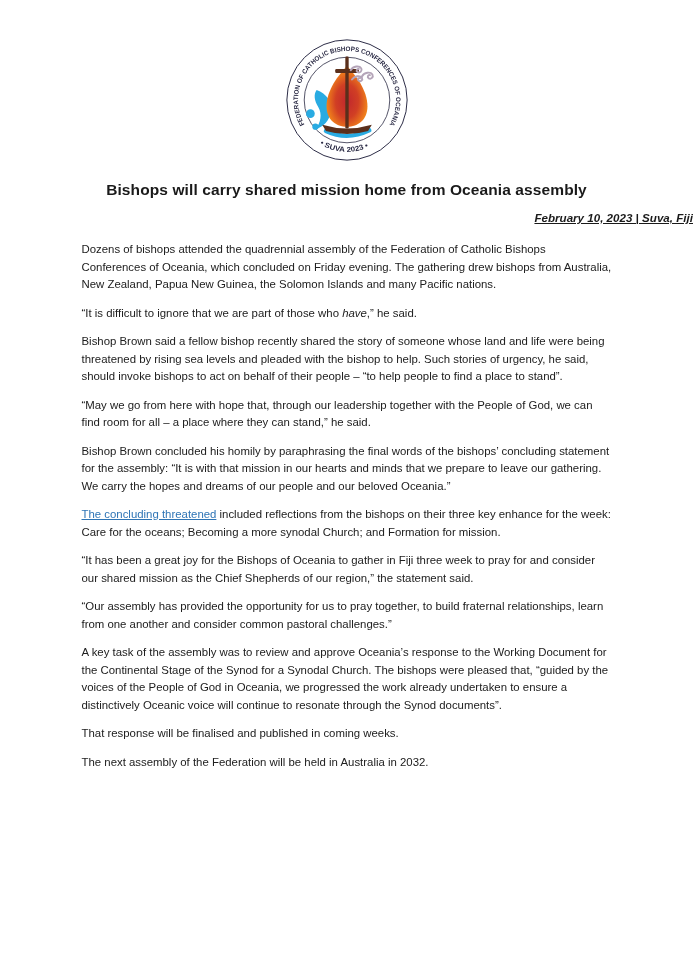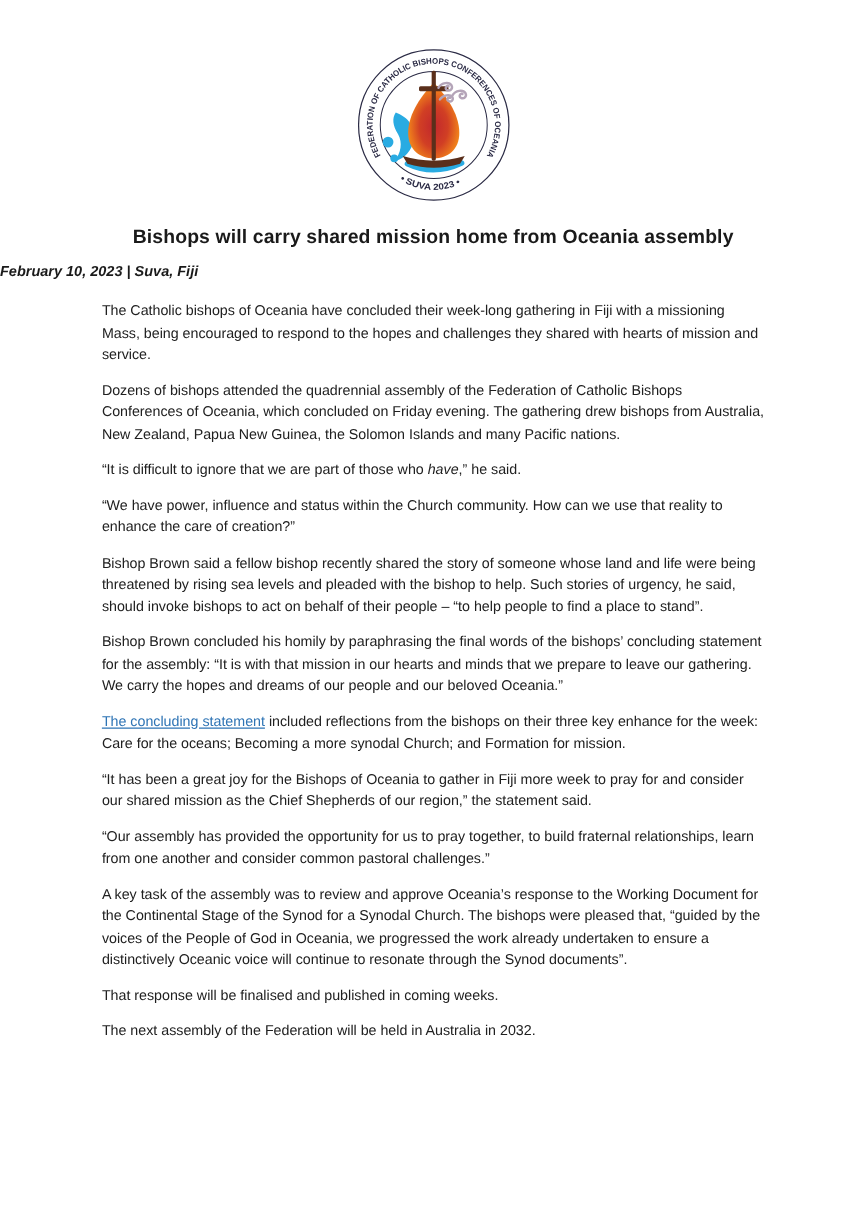--- a/index.html
+++ b/index.html
@@ -29,25 +29,26 @@
     margin: 19px auto 12px;
     width: 560px;
     text-align: center;
     font-size: 15.5px;
     font-weight: 700;
     color: #1a1a1a;
     letter-spacing: 0.1px;
   }
   .dateline {
     margin-top: 9px;
-    text-align: left;
+    text-align: right;
     font-size: 11.6px;
     font-weight: 700;
     font-style: italic;
     color: #1a1a1a;
+    text-decoration: underline;
   }
   .article {
     width: 530px;
     margin: 17px auto 0;
     font-size: 11.4px;
     line-height: 17.5px;
     text-align: left;
     color: #202020;
   }
   .article p { margin: 0 0 11px 0; }
@@ -109,27 +110,26 @@
         <path d="M 108 67 C 112 61 121 60 124 64 C 126 68 122 71 119 69 C 116 67 118 64 121 65"></path>
       </g>
     </svg>
   </div>
 
   <h1 class="article-title">Bishops will carry shared mission home from Oceania assembly</h1>
 
   <div class="dateline">February 10, 2023 | Suva, Fiji</div>
 
   <div class="article">
-    <p>The Catholic bishops of Oceania have concluded their week-long gathering in Fiji with a missioning Mass, being encouraged to respond to the hopes and challenges they shared with hearts of mission and service.</p>
     <p>Dozens of bishops attended the quadrennial assembly of the Federation of Catholic Bishops Conferences of Oceania, which concluded on Friday evening. The gathering drew bishops from Australia, New Zealand, Papua New Guinea, the Solomon Islands and many Pacific nations.</p>
     <p><span>“It is difficult to ignore that we are part of those who </span><span class="em">have</span><span>,” he said.</span></p>
-    <p>“We have power, influence and status within the Church community. How can we use that reality to enhance the care of creation?”</p>
     <p>Bishop Brown said a fellow bishop recently shared the story of someone whose land and life were being threatened by rising sea levels and pleaded with the bishop to help. Such stories of urgency, he said, should invoke bishops to act on behalf of their people – “to help people to find a place to stand”.</p>
+    <p>“May we go from here with hope that, through our leadership together with the People of God, we can find room for all – a place where they can stand,” he said.</p>
     <p>Bishop Brown concluded his homily by paraphrasing the final words of the bishops’ concluding statement for the assembly: “It is with that mission in our hearts and minds that we prepare to leave our gathering. We carry the hopes and dreams of our people and our beloved Oceania.”</p>
-    <p><a class="doc-link" href="#">The concluding statement</a><span> included reflections from the bishops on their three key enhance for the week: Care for the oceans; Becoming a more synodal Church; and Formation for mission.</span></p>
-    <p>“It has been a great joy for the Bishops of Oceania to gather in Fiji more week to pray for and consider our shared mission as the Chief Shepherds of our region,” the statement said.</p>
+    <p><a class="doc-link" href="#">The concluding threatened</a><span> included reflections from the bishops on their three key enhance for the week: Care for the oceans; Becoming a more synodal Church; and Formation for mission.</span></p>
+    <p>“It has been a great joy for the Bishops of Oceania to gather in Fiji three week to pray for and consider our shared mission as the Chief Shepherds of our region,” the statement said.</p>
     <p>“Our assembly has provided the opportunity for us to pray together, to build fraternal relationships, learn from one another and consider common pastoral challenges.”</p>
     <p>A key task of the assembly was to review and approve Oceania’s response to the Working Document for the Continental Stage of the Synod for a Synodal Church. The bishops were pleased that, “guided by the voices of the People of God in Oceania, we progressed the work already undertaken to ensure a distinctively Oceanic voice will continue to resonate through the Synod documents”.</p>
     <p>That response will be finalised and published in coming weeks.</p>
     <p>The next assembly of the Federation will be held in Australia in 2032.</p>
   </div>
 
 </div>
 
 </body></html>

